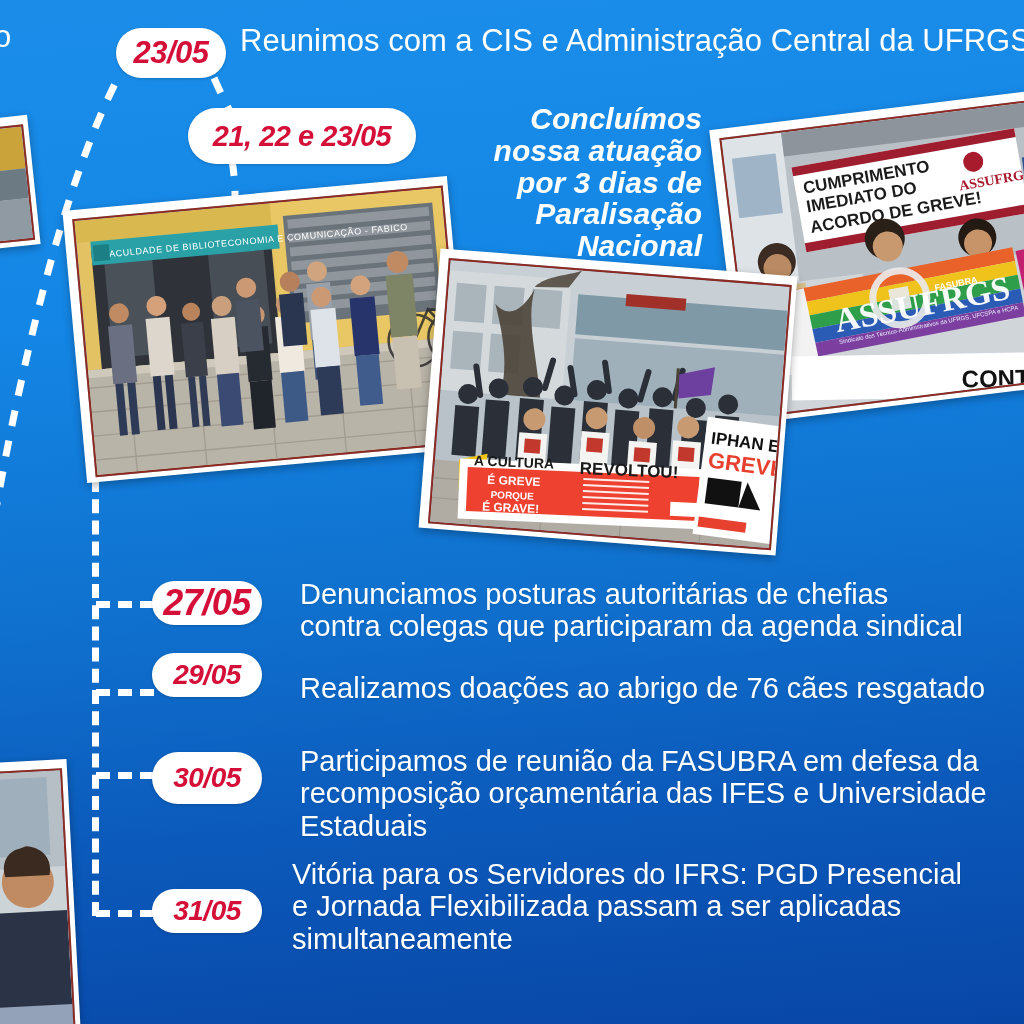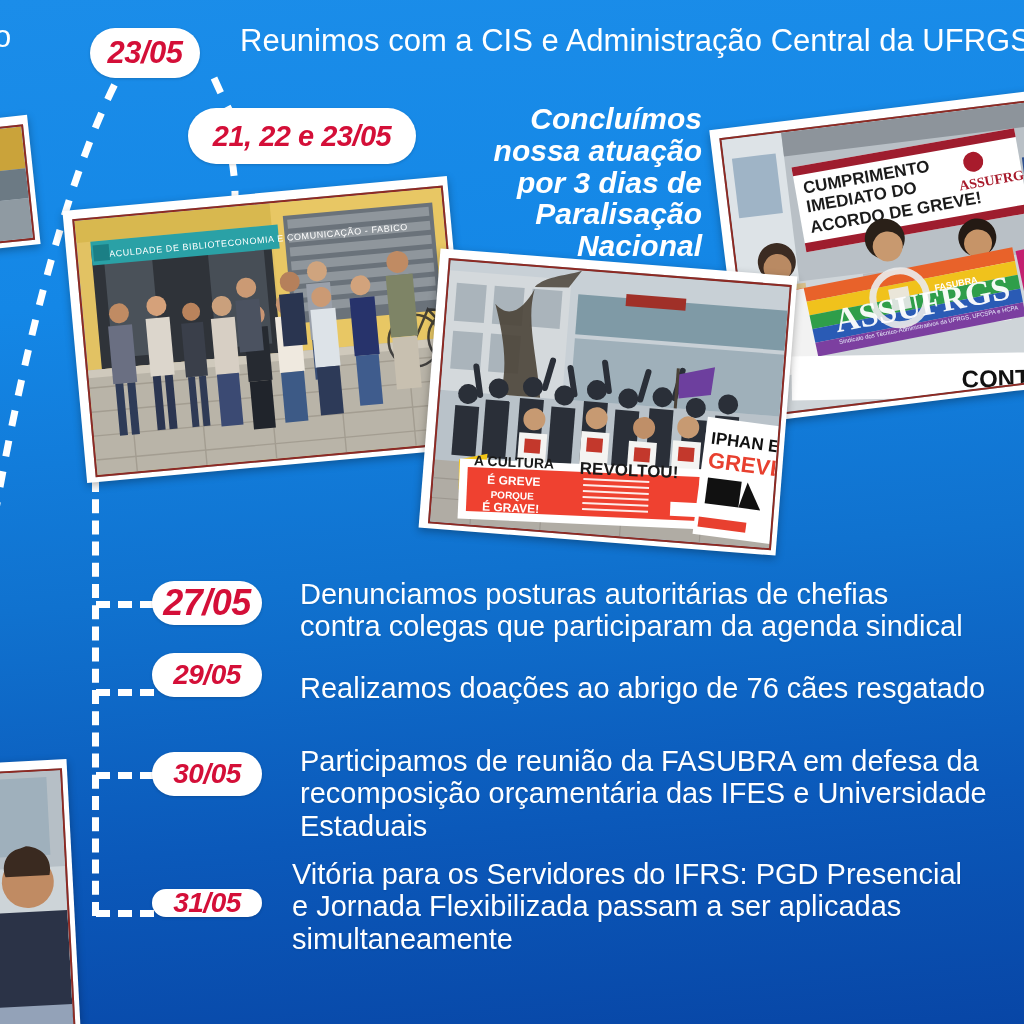--- a/index.html
+++ b/index.html
@@ -394,42 +394,42 @@
         <rect x="0" y="0" width="108" height="96" fill="#b6bfc6"></rect>
         <rect x="16" y="6" width="78" height="78" fill="#9fb0bc"></rect>
         <circle cx="70" cy="110" r="26" fill="#c08b63"></circle>
         <path d="M64 76 C 50 78 44 92 48 104 L 92 104 C 96 90 88 76 70 74 z" fill="#3a2a20"></path>
         <path d="M34 140 h74 v128 h-74 z" fill="#2b3347"></path>
         <path d="M34 234 h74 v34 h-74 z" fill="#93a2b8"></path>
       </svg>
     </div>
   </div>
 
-  <div class="pill" style="left:90px;top:28px;width:110px;height:50px;font-size:31px;">23/05</div>
+  <div class="pill" style="left:116px;top:28px;width:110px;height:50px;font-size:31px;">23/05</div>
 
   <div class="headline" style="left:240px;top:23px;">Reunimos com a CIS e Administração Central da UFRGS</div>
 
   <div class="pill" style="left:188px;top:108px;width:228px;height:56px;font-size:29px;">21, 22 e 23/05</div>
 
   <div class="center-claim" style="left:430px;top:103px;width:272px;">Concluímos
 nossa atuação
 por 3 dias de
 Paralisação
 Nacional</div>
 
   <div class="pill" style="left:152px;top:581px;width:110px;height:44px;font-size:36px;">27/05</div>
   <div class="evt" style="left:300px;top:578px;width:760px;font-size:29px;">Denunciamos posturas autoritárias de chefias
 contra colegas que participaram da agenda sindical</div>
 
   <div class="pill" style="left:152px;top:653px;width:110px;height:44px;font-size:28px;">29/05</div>
   <div class="evt" style="left:300px;top:672px;width:760px;font-size:29px;">Realizamos doações ao abrigo de 76 cães resgatado</div>
 
-  <div class="pill" style="left:152px;top:752px;width:110px;height:44px;font-size:28px;">30/05</div>
+  <div class="pill" style="left:152px;top:752px;width:110px;height:52px;font-size:28px;">30/05</div>
   <div class="evt" style="left:300px;top:745px;width:760px;font-size:29px;">Participamos de reunião da FASUBRA em defesa da
 recomposição orçamentária das IFES e Universidade
 Estaduais</div>
 
-  <div class="pill" style="left:152px;top:889px;width:110px;height:28px;font-size:28px;">31/05</div>
+  <div class="pill" style="left:152px;top:889px;width:110px;height:44px;font-size:28px;">31/05</div>
   <div class="evt" style="left:292px;top:858px;width:760px;font-size:29px;">Vitória para os Servidores do IFRS: PGD Presencial
 e Jornada Flexibilizada passam a ser aplicadas
 simultaneamente</div>
 
 </div>
 
 </body></html>

